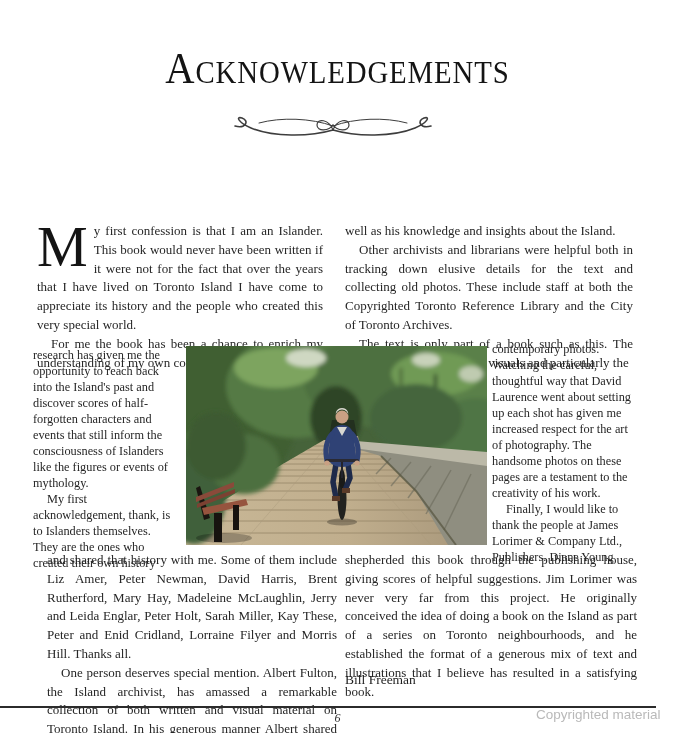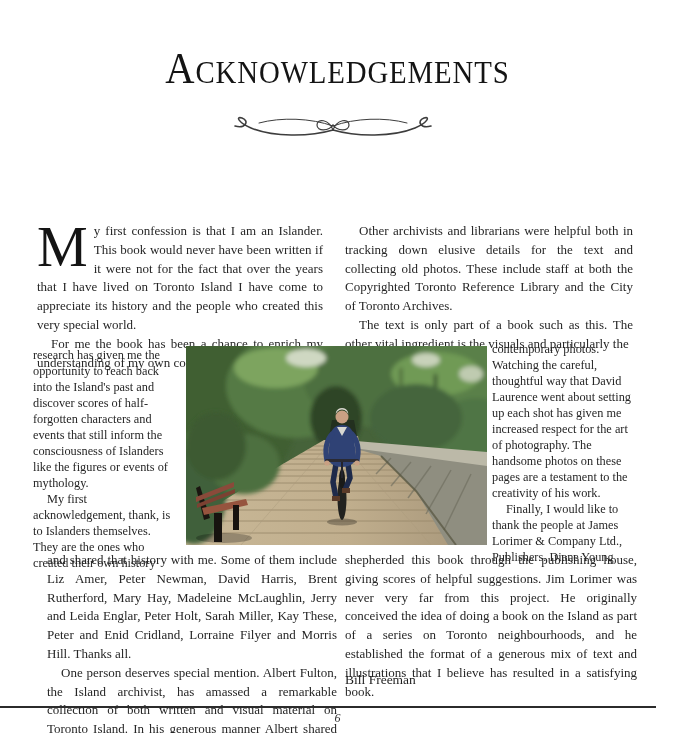--- a/index.html
+++ b/index.html
@@ -66,20 +66,21 @@
     <p>research has given me the opportunity to reach back into the Island's past and discover scores of half-forgotten characters and events that still inform the consciousness of Islanders like the figures or events of mythology.</p>
     <p class="indent">My first acknowledgement, thank, is to Islanders themselves. They are the ones who created their own history</p>
   </div>
 
   <div class="textbox" style="left:47px; top:551px; width:290px;">
     <p>and shared that history with me. Some of them include Liz Amer, Peter Newman, David Harris, Brent Rutherford, Mary Hay, Madeleine McLaughlin, Jerry and Leida Englar, Peter Holt, Sarah Miller, Kay These, Peter and Enid Cridland, Lorraine Filyer and Morris Hill. Thanks all.</p>
     <p class="indent">One person deserves special mention. Albert Fulton, the Island archivist, has amassed a remarkable collection of both written and visual material on Toronto Island. In his generous manner Albert shared this material with me as</p>
   </div>
 
   <div class="textbox" style="left:345px; top:222px; width:288px;">
+    <p>well as his knowledge and insights about the Island.</p>
     <p class="indent">Other archivists and librarians were helpful both in tracking down elusive details for the text and collecting old photos. These include staff at both the Copyrighted Toronto Reference Library and the City of Toronto Archives.</p>
     <p class="indent">The text is only part of a book such as this. The other vital ingredient is the visuals and particularly the</p>
   </div>
 
   <div class="textbox" style="left:345px; top:551px; width:292px;">
     <p>shepherded this book through the publishing house, giving scores of helpful suggestions. Jim Lorimer was never very far from this project. He originally conceived the idea of doing a book on the Island as part of a series on Toronto neighbourhoods, and he established the format of a generous mix of text and illustrations that I believe has resulted in a satisfying book.</p>
   </div>
 
   <div class="textbox narrow" style="left:492px; top:341px; width:142px;">
     <p>contemporary photos. Watching the careful, thoughtful way that David Laurence went about setting up each shot has given me increased respect for the art of photography. The handsome photos on these pages are a testament to the creativity of his work.</p>
@@ -200,14 +201,15 @@
           <circle cx="156" cy="71" r="6.5" fill="#c9a083"></circle>
           <path d="M149.5,70 A6.5,6.5 0 0 1 162.5,70 L162,66 A6.5,6.5 0 0 0 150,66 Z" fill="#d8d5cd"></path>
           <line x1="156" y1="116" x2="156" y2="132" stroke="#23232b" stroke-width="2"></line>
         </g>
       </g>
     </svg>
   </div>
 
   <div class="footer-rule"></div>
   <div class="page-number">6</div>
+  <div class="watermark">Copyrighted material</div>
 
 </div>
 
 </body></html>

